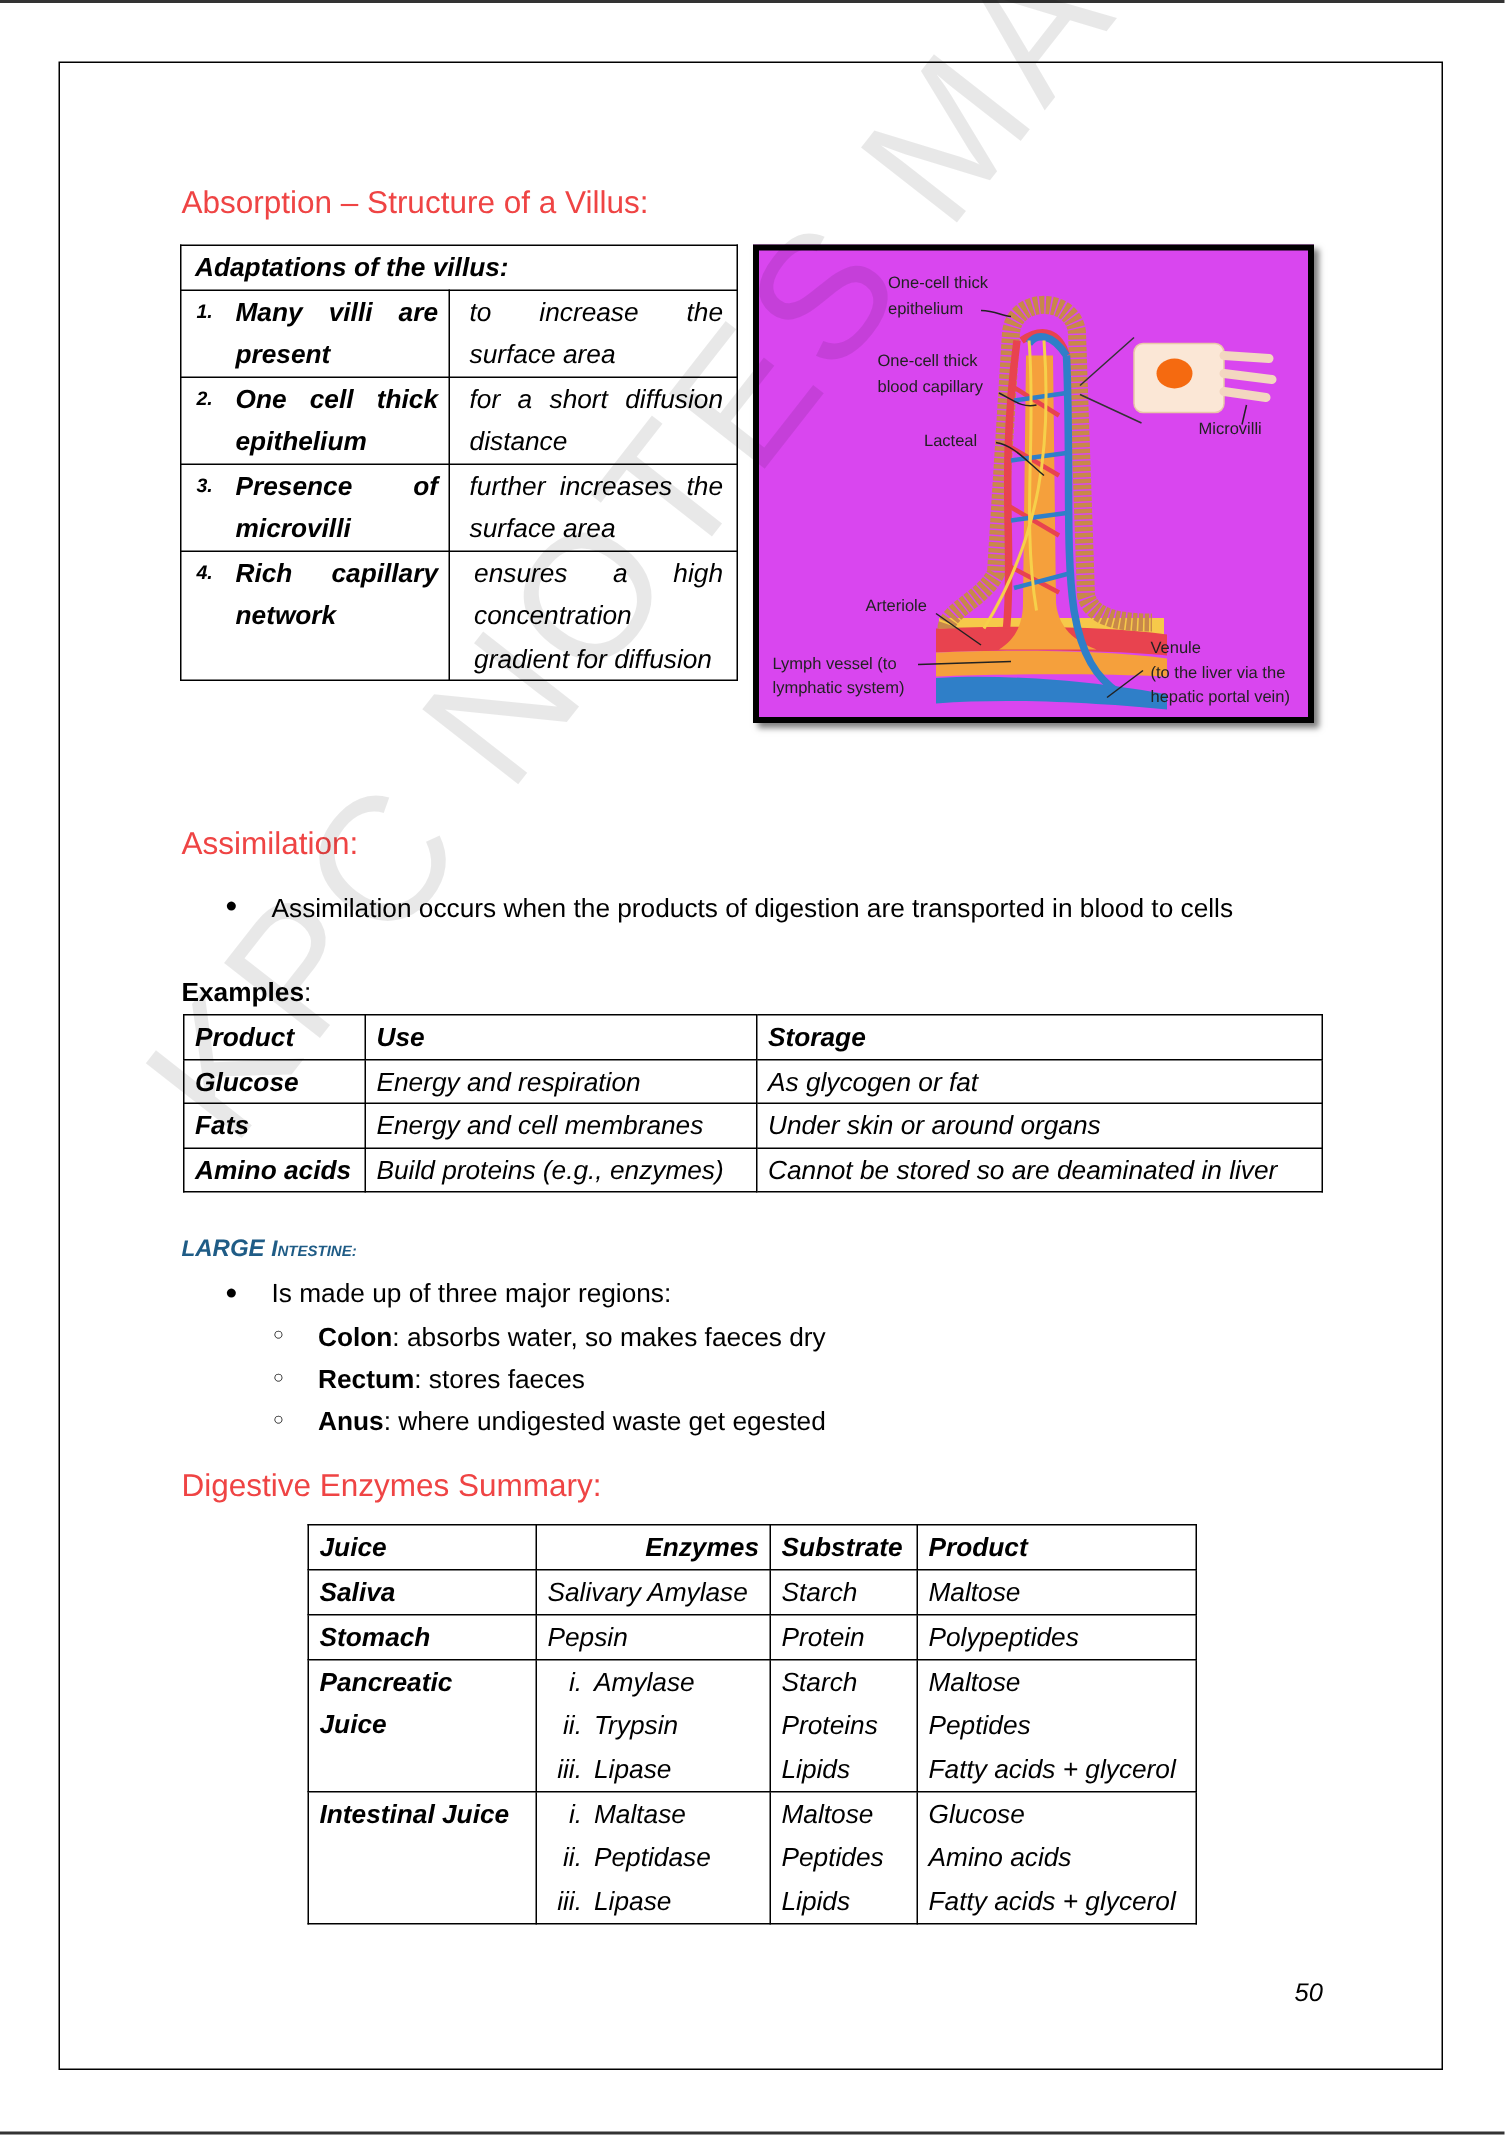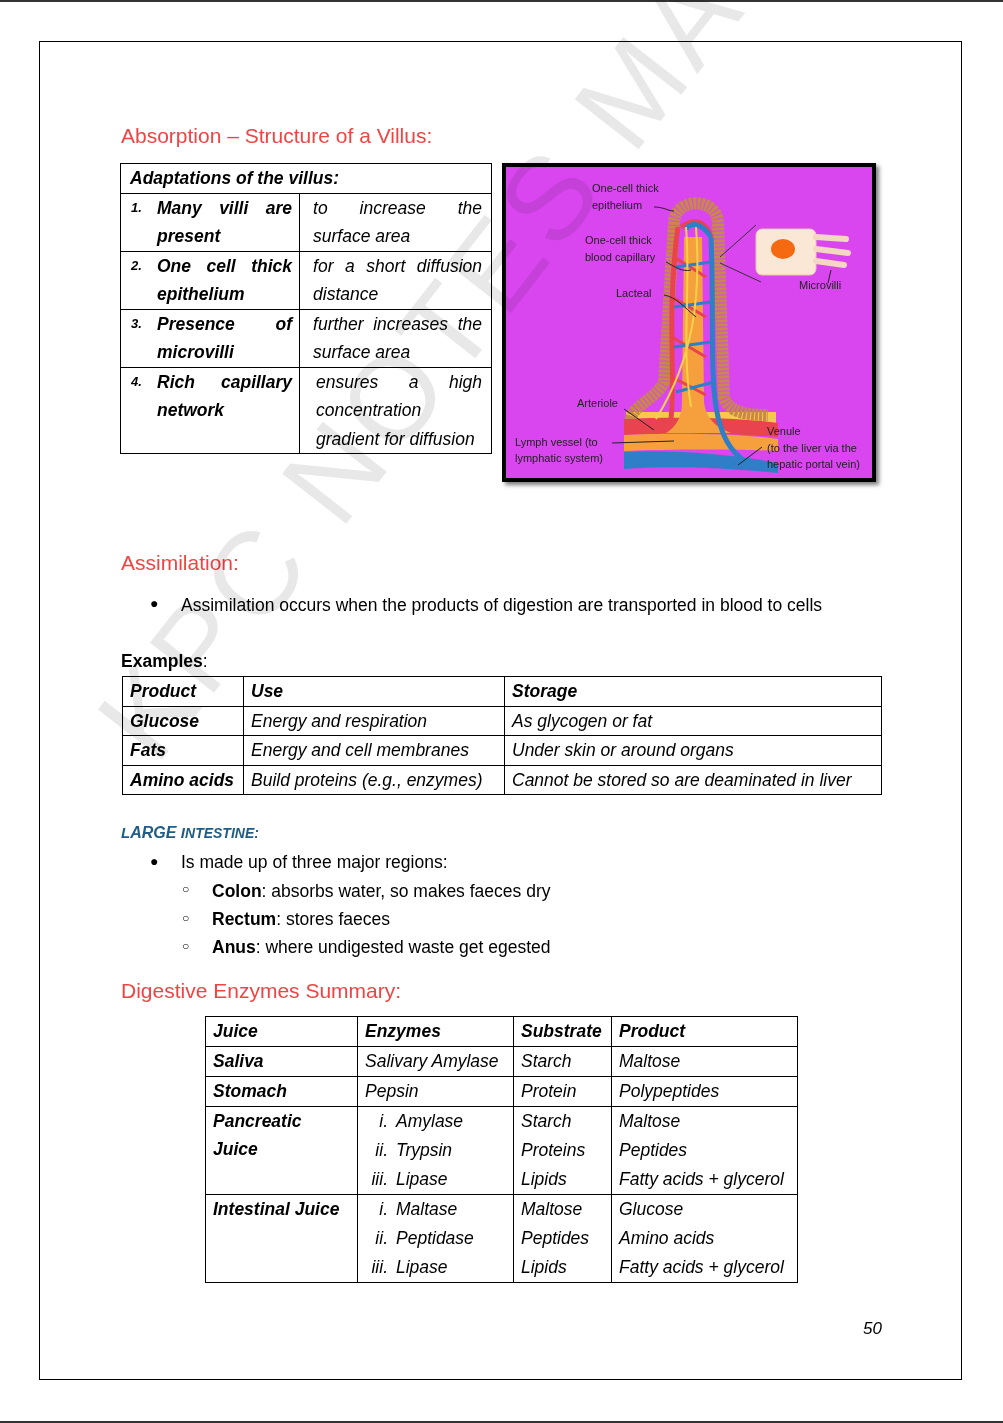--- a/index.html
+++ b/index.html
@@ -137,39 +137,39 @@
   </tr>
   <tr>
     <th>Amino acids</th>
     <td>Build proteins (e.g., enzymes)</td>
     <td>Cannot be stored so are deaminated in liver</td>
   </tr>
 </tbody>
   </table>
 
 <div class="abs" style="left:121px; top:824px; color:#1f5c86; font-weight:bold; font-size:15px;">
-  <span>L</span><span style="font-size:16px;">ARGE </span><span>I</span><span style="font-size:14px;">NTESTINE:</span>
+  <span>L</span><span style="font-size:16px;">ARGE </span><span>I</span><span style="font-size:10px;">NTESTINE:</span>
 </div>
 <span class="dot" style="left:150px; top:853px;">●</span>
 <div class="bul" style="left:181px; top:848px;">Is made up of three major regions:</div>
 
 <span class="circ" style="left:182px; top:882px;">○</span>
 <div class="bul" style="left:212px; top:877px;"><b>Colon</b><span>: absorbs water, so makes faeces dry</span></div>
 <span class="circ" style="left:182px; top:911px;">○</span>
 <div class="bul" style="left:212px; top:905px;"><b>Rectum</b><span>: stores faeces</span></div>
 <span class="circ" style="left:182px; top:939px;">○</span>
 <div class="bul" style="left:212px; top:933px;"><b>Anus</b><span>: where undigested waste get egested</span></div>
 
 <h2 class="h" style="left:121px; top:979px;">Digestive Enzymes Summary:</h2>
 
 <table class="abs enz" style="left:205px; top:1016px; width:593px;">
   <tbody>
       <tr>
     <th style="width:137px;margin-top:36px;">Juice</th>
-    <th style="width:141px;">Enzymes</th>
+    <th style="width:141px;text-align:right;">Enzymes</th>
     <th style="width:83px;">Substrate</th>
     <th>Product</th>
   </tr>
   <tr>
     <th>Saliva</th>
     <td>Salivary Amylase</td>
     <td>Starch</td>
     <td>Maltose</td>
   </tr>
   <tr>

